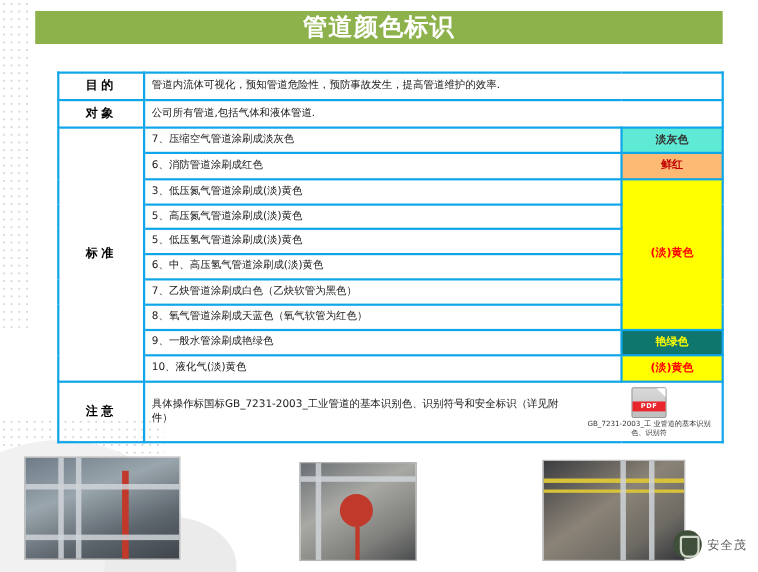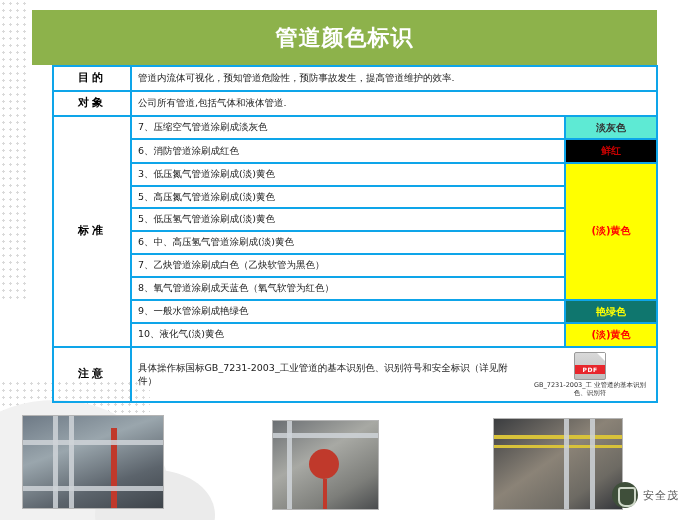--- a/index.html
+++ b/index.html
@@ -50,21 +50,21 @@
     background: #ebebeb;
     pointer-events: none;
   }
 
   
   .title-bar {
     position: absolute;
     left: 32px;
     top: 10px;
     width: 625px;
-    height: 55px;
+    height: 30px;
     background: #8db24b;
     display: flex;
     align-items: center;
     justify-content: center;
   }
   .title-bar .title-text {
     color: #ffffff;
     font-size: 22px;
     font-weight: bold;
     letter-spacing: 1px;
@@ -104,21 +104,21 @@
   td.colorcell {
     width: 92px;
     text-align: center;
     font-size: 10px;
     font-weight: bold;
     padding: 2px 2px;
   }
   .row-h { height: 19px; }
 
   .c-gray { background: #5eead4; color: #333; }
-  .c-red  { background: #000000; color: #c00000; }
+  .c-red  { background: #fdba74; color: #c00000; }
   .c-yellow { background: #ffff00; color: #ff0000; }
   .c-green { background: #0f766e; color: #ffff00; font-size: 9px; }
   .c-yellow2 { background: #ffff00; color: #ff0000; }
 
   
   .note-inner {
     display: flex;
     align-items: center;
     justify-content: space-between;
     gap: 8px;

